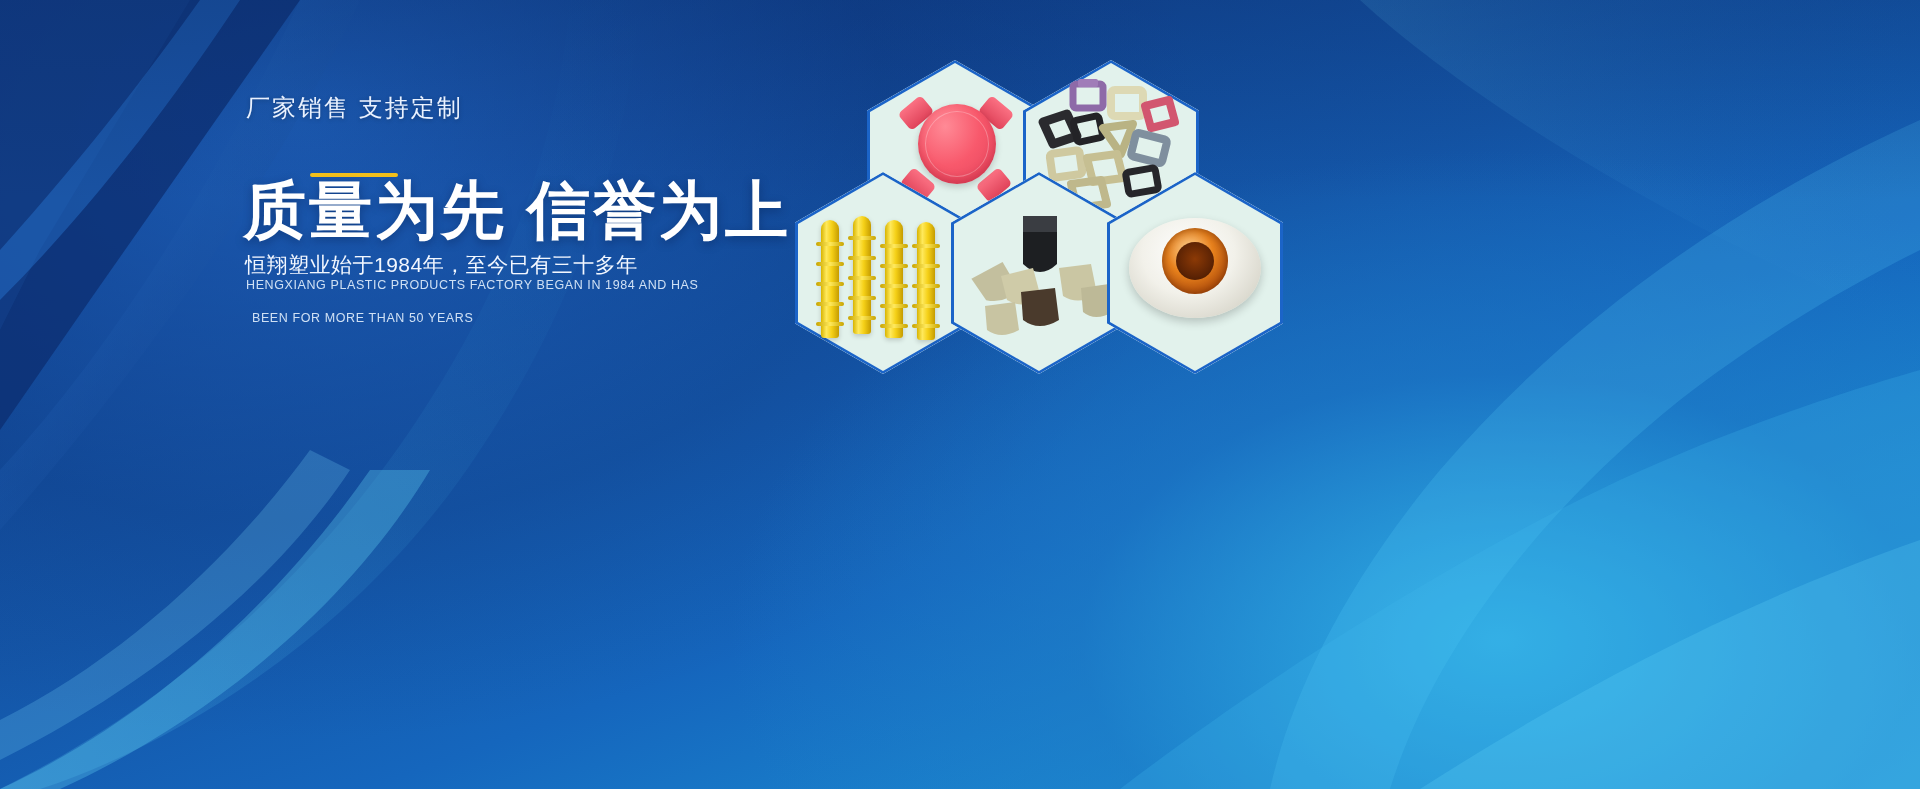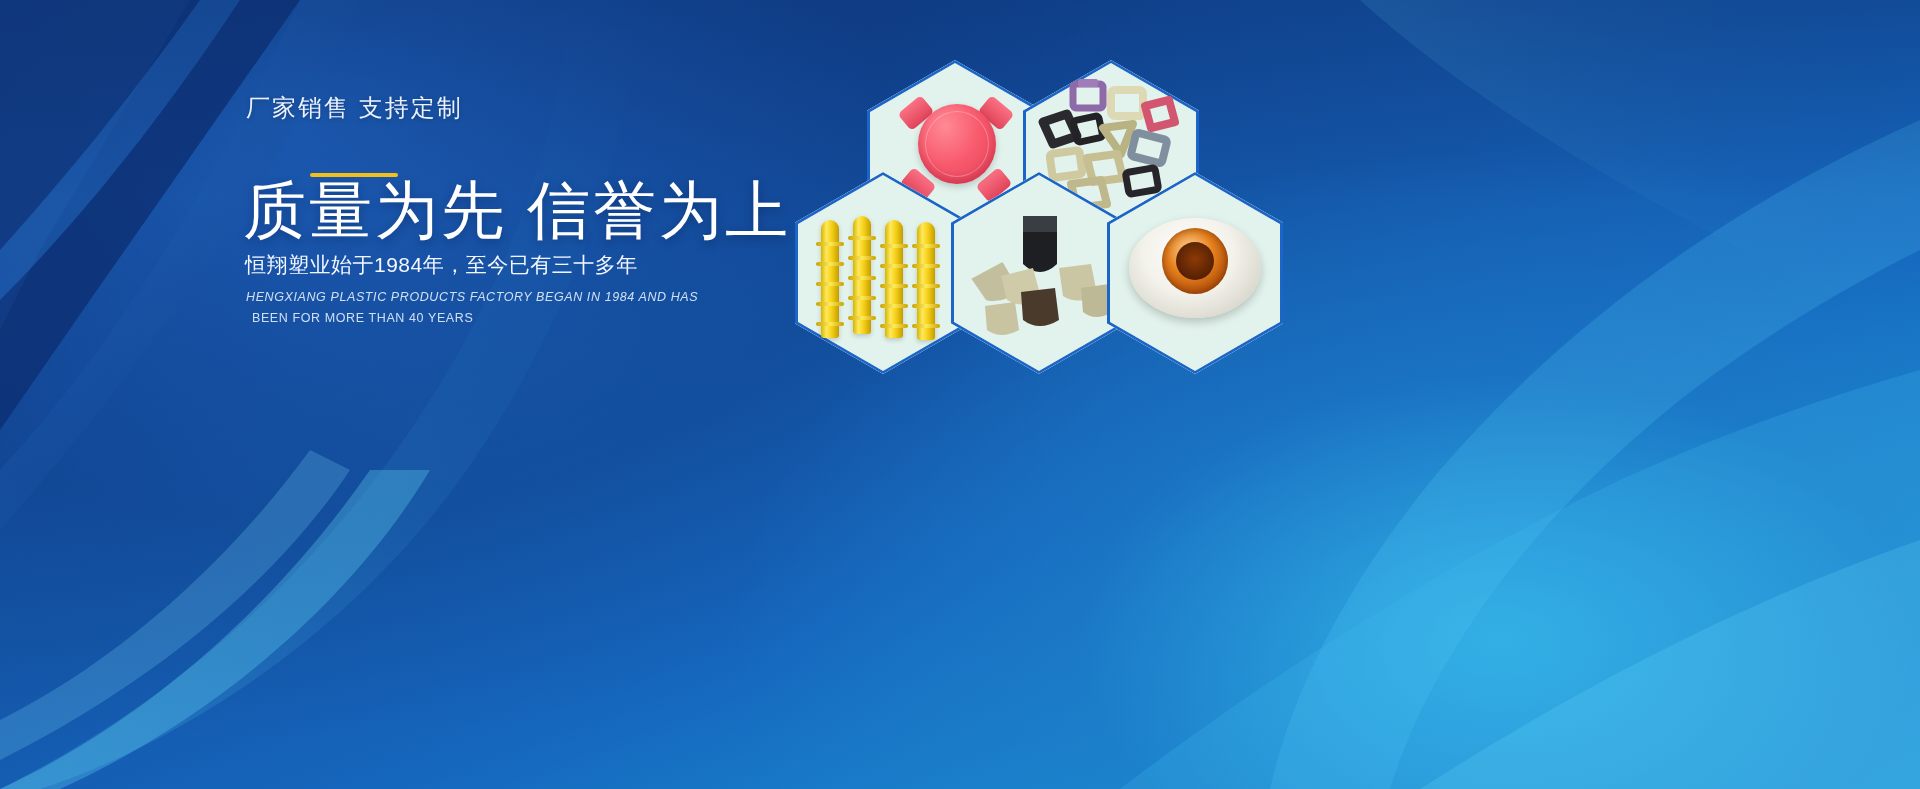--- a/index.html
+++ b/index.html
@@ -30,33 +30,33 @@
     position:absolute;left:246px;top:92px;color:#eaf2ff;
     font-size:24px;letter-spacing:2px;font-weight:400;white-space:nowrap;
     text-shadow:0 1px 4px rgba(0,0,0,.25);
   }
   .gold-rule{
     position:absolute;left:310px;top:173px;width:88px;height:4px;
     background:#f3c01b;border-radius:2px;
   }
   .headline{
     position:absolute;left:243px;top:168px;color:#ffffff;
-    font-size:63px;font-weight:400;letter-spacing:3px;white-space:nowrap;
+    font-size:63px;font-weight:700;letter-spacing:3px;white-space:nowrap;
     text-shadow:0 3px 10px rgba(0,20,60,.35);
   }
   .headline .gap{display:inline-block;width:20px;}
   .subline{
     position:absolute;left:245px;top:251px;color:#f2f7ff;
     font-size:21px;letter-spacing:.5px;white-space:nowrap;font-weight:400;
   }
   .eng{
     position:absolute;left:246px;color:#cfe0f4;font-size:12.5px;
     letter-spacing:.6px;white-space:nowrap;font-weight:400;
   }
-  .eng-1{top:290px;font-style:italic;}
+  .eng-1{top:278px;}
   .eng-2{top:311px;left:252px;}
 
   
   .hexes{position:absolute;left:795px;top:38px;width:530px;height:350px;}
   .hex{
     position:absolute;
     width:176px;height:202px;
     clip-path:polygon(50% 0%,100% 25%,100% 75%,50% 100%,0% 75%,0% 25%);
     background:#e4f3ee;
     overflow:hidden;
@@ -178,21 +178,21 @@
 
     <div class="gold-rule"></div>
 
     <div class="headline">
       <span>质量为先</span><span class="gap"></span><span>信誉为上</span>
     </div>
 
     <div class="subline">恒翔塑业始于1984年，至今已有三十多年</div>
 
     <div class="eng eng-1">HENGXIANG PLASTIC PRODUCTS FACTORY BEGAN IN 1984 AND HAS</div>
-    <div class="eng eng-2">BEEN FOR MORE THAN 40 YEARS</div>
+    <div class="eng eng-2">BEEN FOR MORE THAN 50 YEARS</div>
   </div>
 
   <div class="hexes">
 
     <div class="hex h-top-left">
       <div class="hex-border"></div>
       <div class="hex-face"></div>
       <div class="prod jb">
         <div class="arm a1"></div>
           <div class="arm a2"></div>

